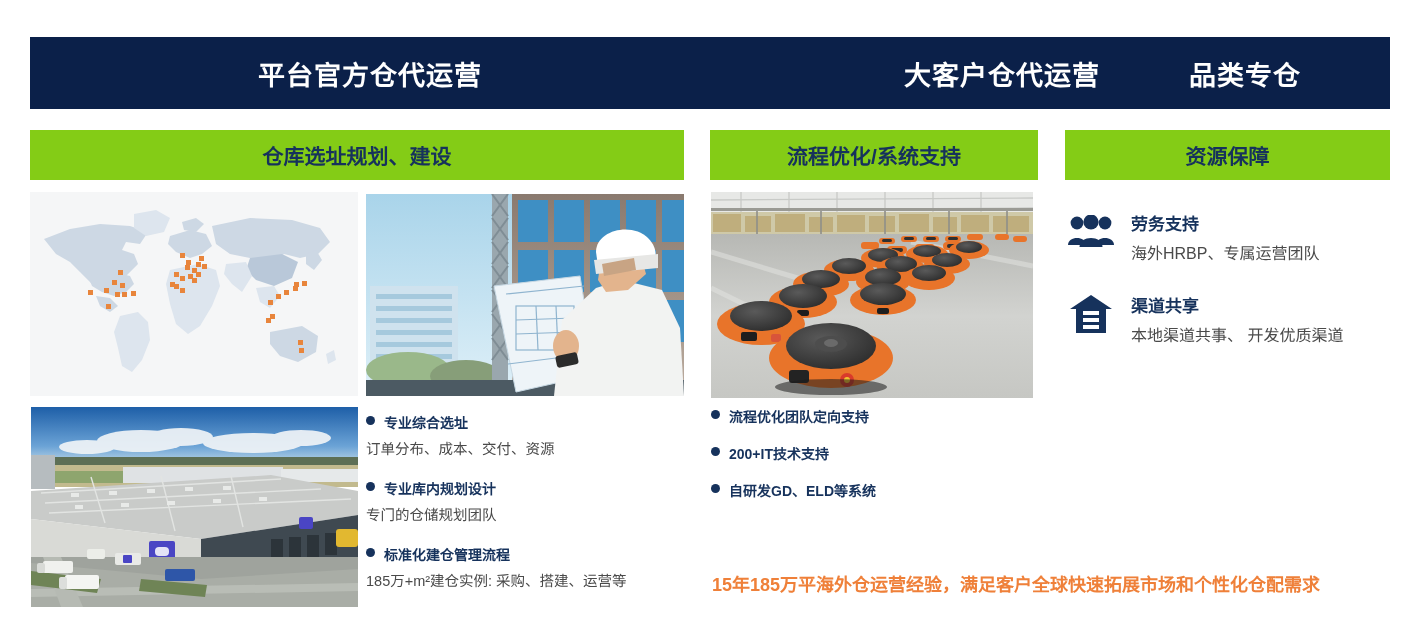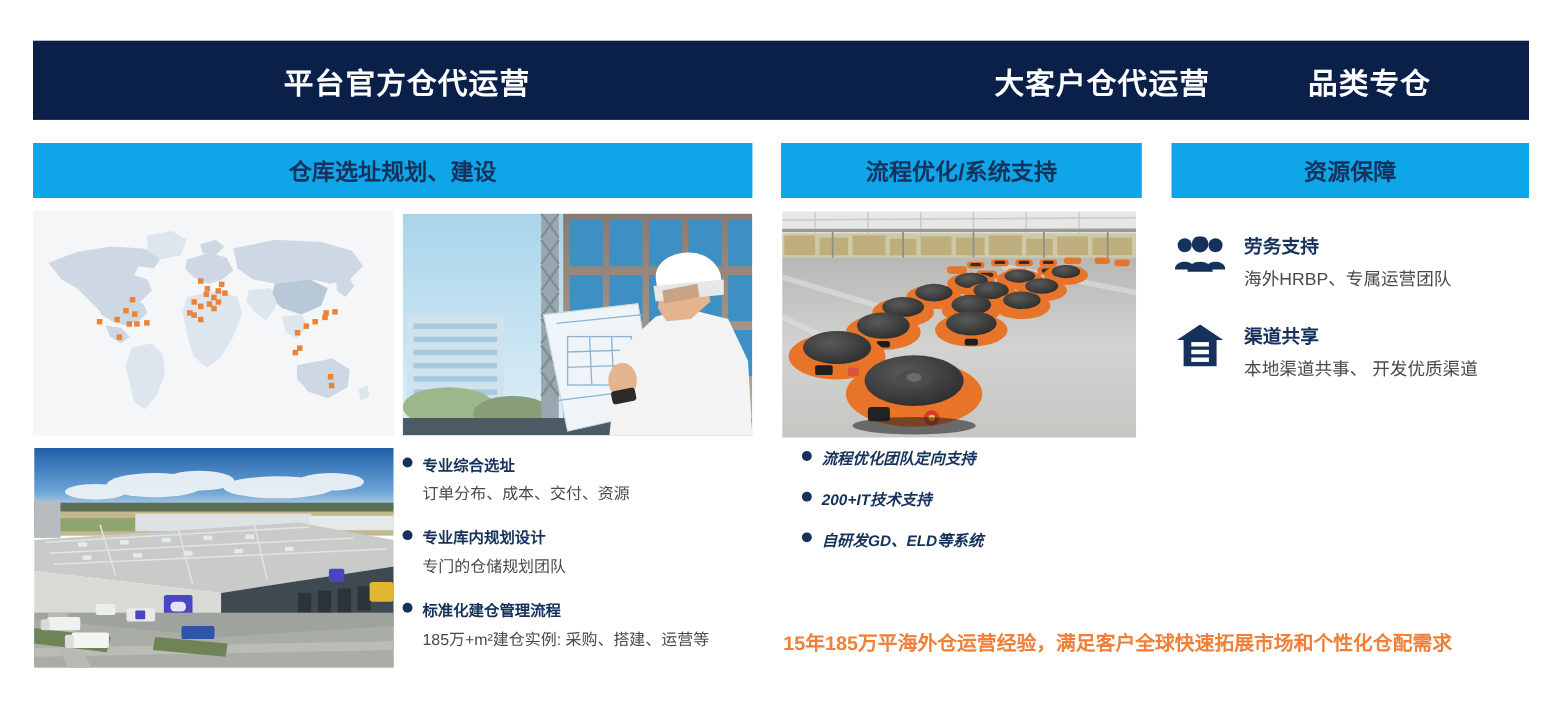--- a/index.html
+++ b/index.html
@@ -27,21 +27,21 @@
     text-align:center;
     white-space:nowrap;
   }
   .hc1 { width:680px; }
   .hc2 { width:390px;text-align:right; }
   .hc3 { width:290px; }
 
   
   .subbar {
     position:absolute; top:130px; height:50px;
-    background:#0ea5e9;
+    background:#84cc16;
     display:flex; align-items:center; justify-content:center;
   }
   .subbar span {
     color:#16325c;
     font-size:21px;
     font-weight:bold;
     white-space:nowrap;
   }
   .sb1 { left:30px;   width:654px; }
   .sb2 { left:710px;  width:328px; }
@@ -54,21 +54,21 @@
   .worker-box{ left:366px; top:194px; width:318px; height:202px; }
   .aerial-box{ left:31px;  top:407px; width:327px; height:200px; }
   .robot-box { left:711px; top:192px; width:322px; height:206px; }
 
   
   .map-box svg { display:block; width:100%; height:100%; }
 
   
   .bullets { position:absolute; }
   .bl-left  { left:366px; top:412px; width:330px; }
-  .bl-mid   { left:729px; top:406px; width:330px;font-style:italic; }
+  .bl-mid   { left:711px; top:406px; width:330px; }
 
   .bullet-item { margin-bottom:2px; }
   .bullet-item.mid { margin-bottom:17px; }
 
   .bullet-head {
     display:flex; align-items:baseline;
     color:#16325c;
     font-size:14px;
     font-weight:bold;
     white-space:nowrap;
@@ -78,21 +78,20 @@
     width:9px; height:9px;
     border-radius:50%;
     background:#16325c;
     margin-right:9px;
     flex:0 0 auto;
     position:relative; top:-3px;
   }
   .bullet-sub {
     color:#4a4a4a;
     font-size:14.5px;
-    margin-left:18px;
     margin-top:5px;
     margin-bottom:20px;
     white-space:nowrap;
   }
 
   
   .features { position:absolute; left:1065px; top:208px; width:330px; }
   .feature {
     display:flex; align-items:flex-start;
     margin-bottom:26px;

